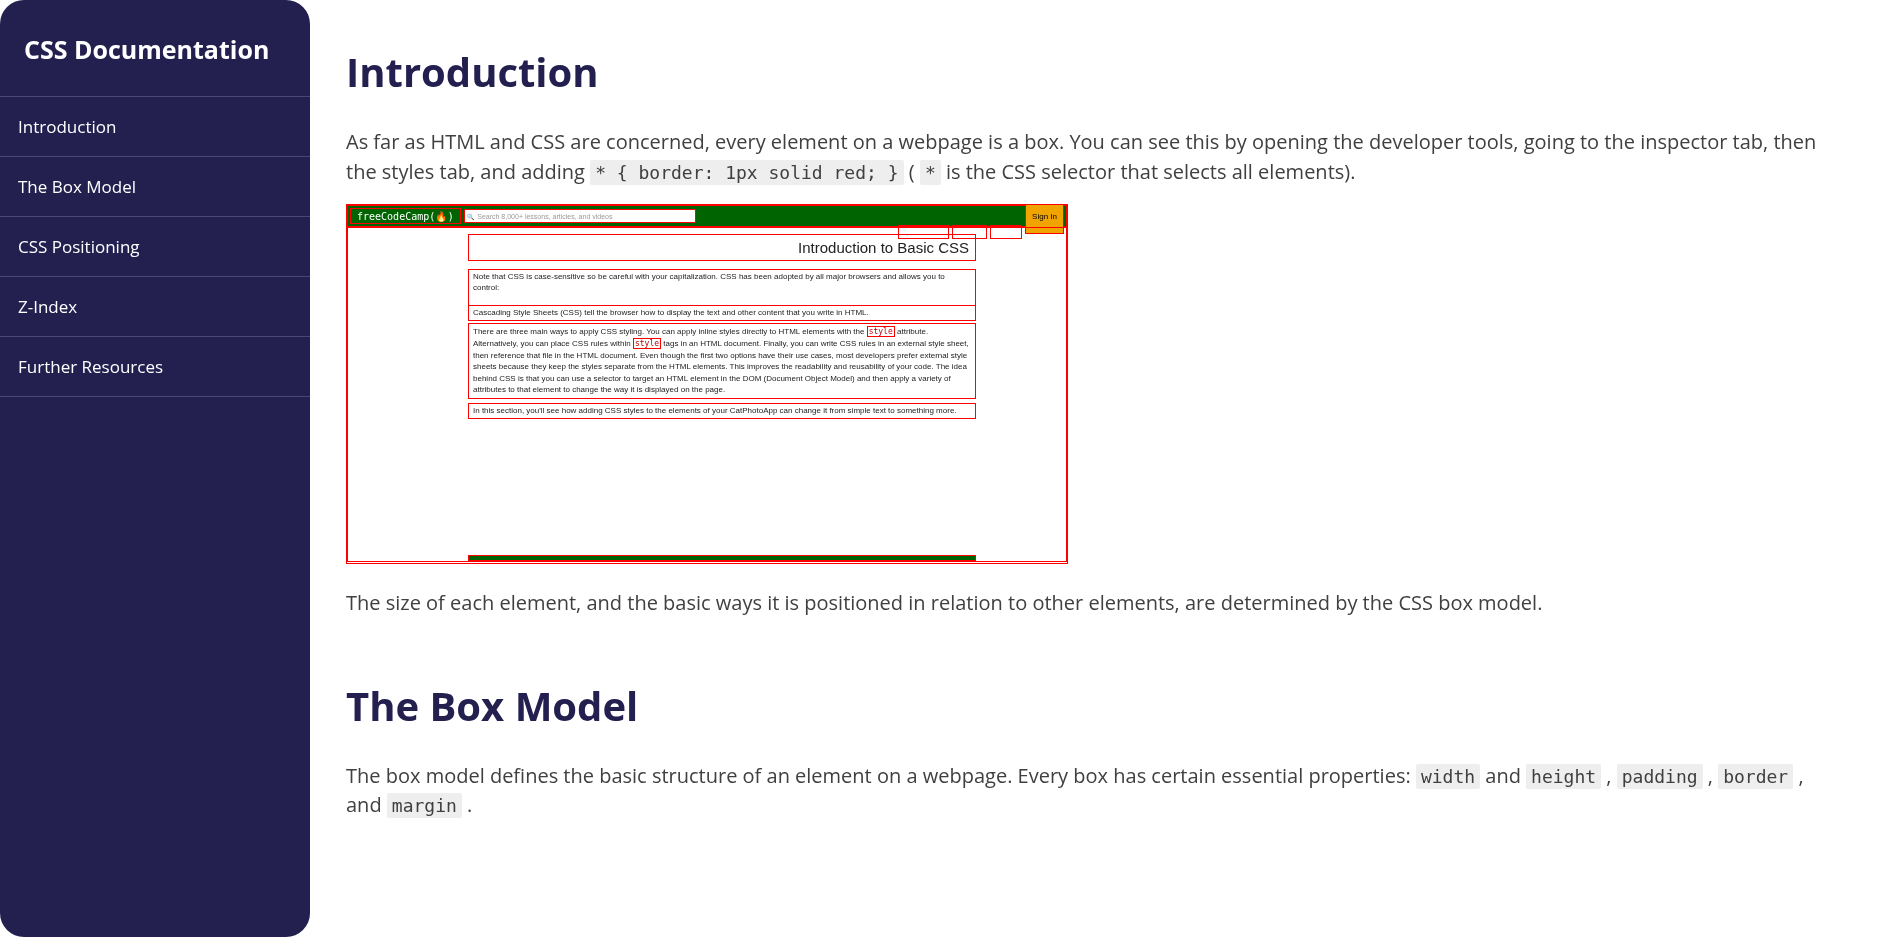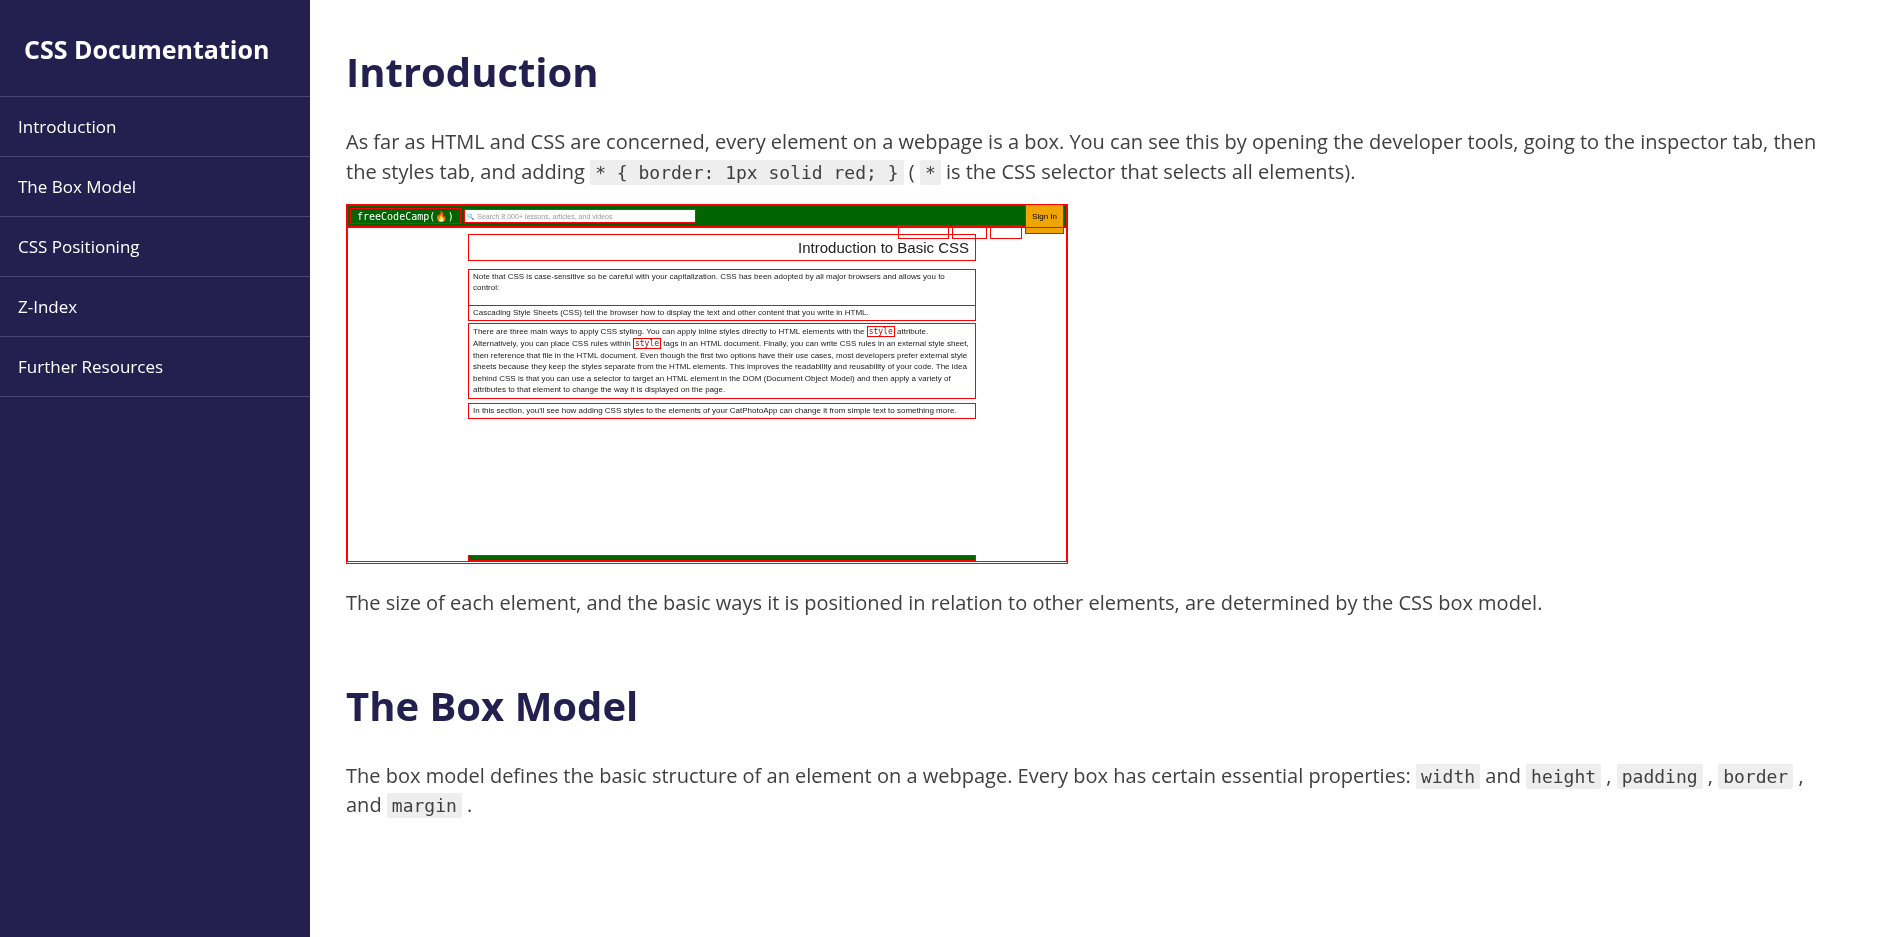--- a/index.html
+++ b/index.html
@@ -1,19 +1,19 @@
 <!DOCTYPE html>
 <html><head>
 <meta charset="utf-8">
 <style>
 * { margin: 0; padding: 0; box-sizing: border-box; }
 body { font-family: 'Open Sans', 'Segoe UI', Arial, sans-serif; color: #222; }
 .sidebar {
   position: fixed; left: 0; top: 0; width: 310px; height: 100vh;
-  background: #232050; color: #fff; overflow-y: auto;
+  background: #232050; color: #fff; overflow-y: auto; border-radius: 24px;
 }
 .sidebar-title {
   font-size: 25px; font-weight: 700; padding: 32px 24px 30px 24px;
 }
 .nav-item {
   display: block; padding: 18px 18px; font-size: 17px;
   border-top: 1px solid #4a4775; color: #fff; text-decoration: none; cursor: pointer;
 }
 .nav-item:last-child { border-bottom: 1px solid #4a4775; }
 .main {

